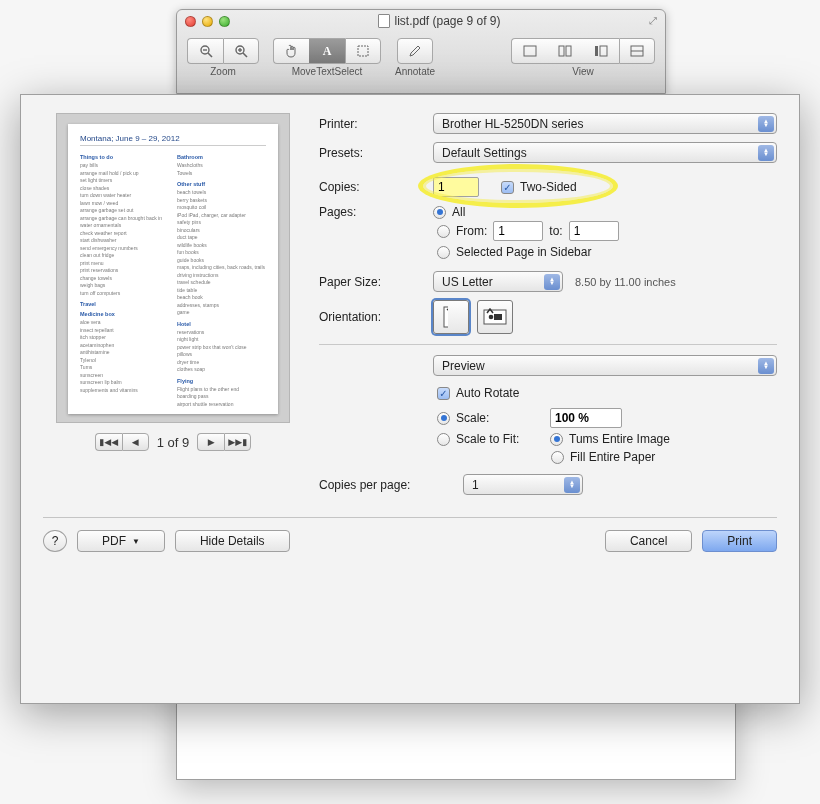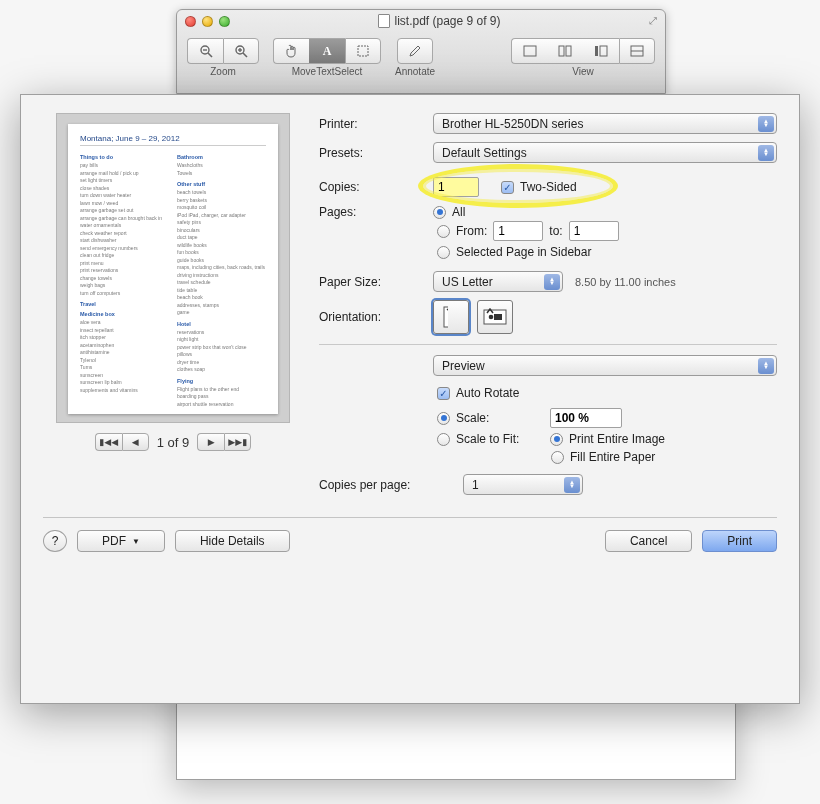--- a/index.html
+++ b/index.html
@@ -390,21 +390,21 @@
 
       <div class="sub" style="margin-top:8px">
         <span class="radio on"></span>
         <span style="width:88px">Scale:</span>
         <input class="inp" style="width: 72px; font-weight: bold;" value="100 %">
       </div>
       <div class="sub">
         <span class="radio"></span>
         <span style="width:88px">Scale to Fit:</span>
         <span class="radio on"></span>
-        <span>Print Entire Image</span>
+        <span>Tums Entire Image</span>
       </div>
       <div class="sub">
         <span style="width:108px"></span>
         <span class="radio"></span>
         <span>Fill Entire Paper</span>
       </div>
 
       <div class="frow" style="margin-top:10px">
         <div class="flabel" style="width:138px">Copies per page:</div>
         <div class="sel" style="flex:0 0 120px">

